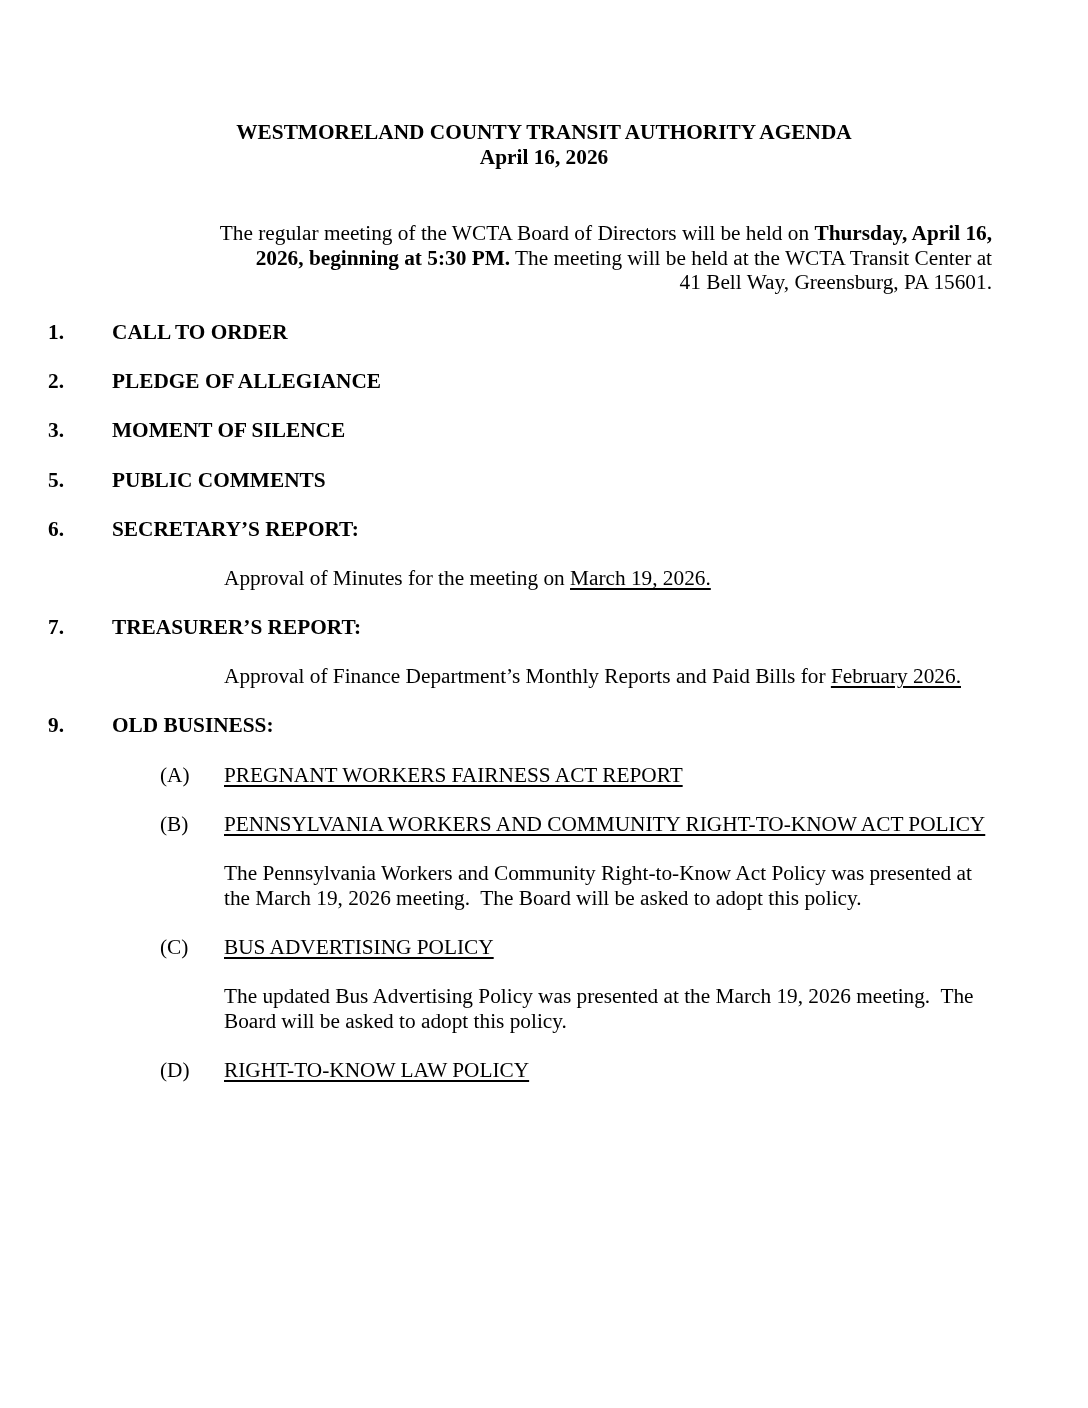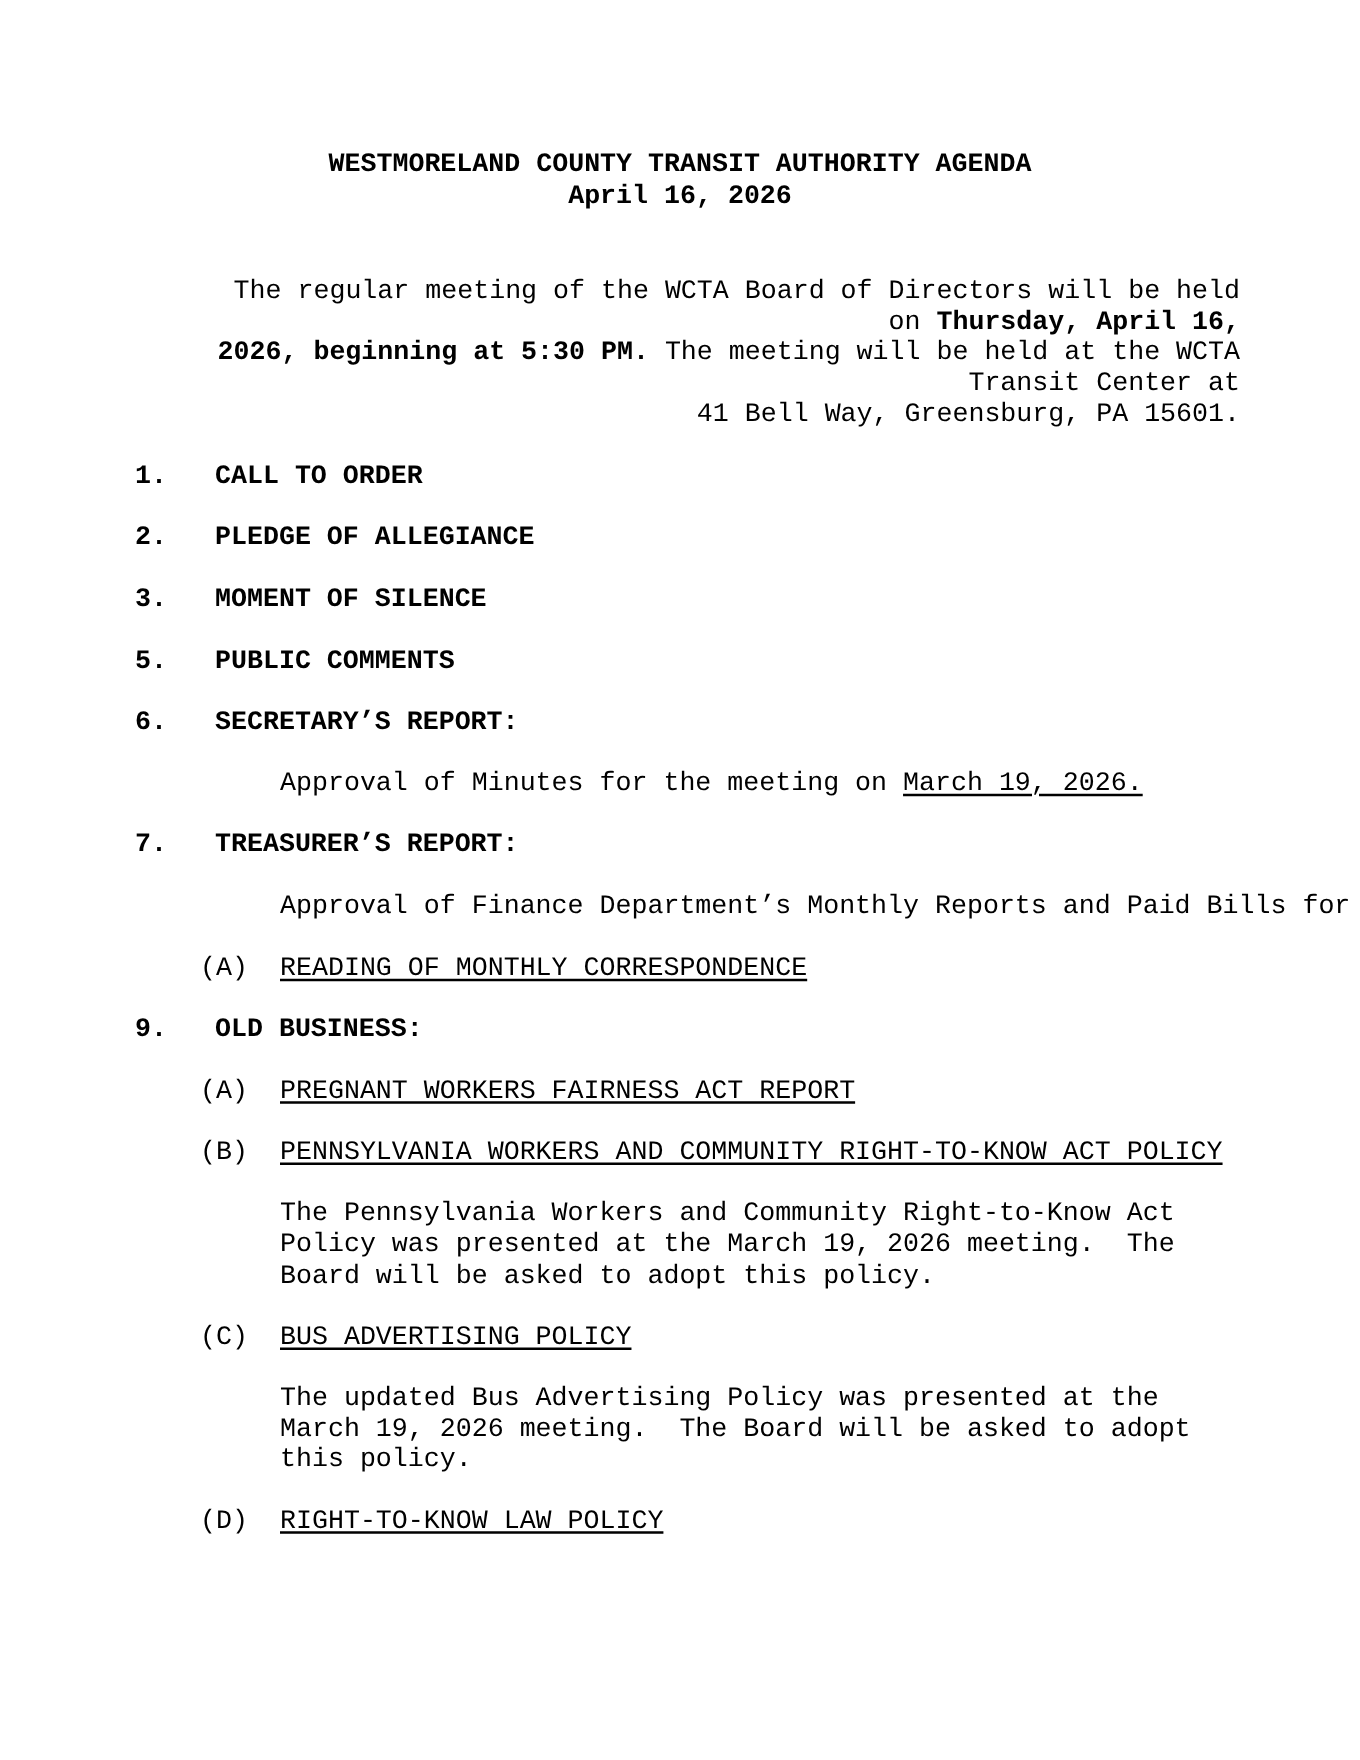--- a/index.html
+++ b/index.html
@@ -2,36 +2,36 @@
 <html><head>
 <meta charset="utf-8">
 <style>
   html, body { margin: 0; padding: 0; background: #ffffff; }
   .page {
     position: relative;
     width: 1088px;
     height: 1408px;
     background: #ffffff;
     color: #000000;
-    font-family: Liberation Mono, monospace;
+    font-family: Liberation Serif, serif;
     font-size: 21.3px;
     line-height: 24.6px;
     box-sizing: border-box;
     padding-top: 120px;
     overflow: hidden;
   }
   .doc-header { text-align: center; font-weight: bold; }
   .intro {
     margin: 52px 96px 0 160px;
     text-align: right;
   }
   .b { font-weight: bold; }
   .u { text-decoration: underline; text-underline-offset: 3px; }
   .agenda { margin-top: 25px; }
-  .item { padding-left: 108px; margin-bottom: 24.6px; white-space: nowrap; }
+  .item { padding-left: 48px; margin-bottom: 24.6px; white-space: nowrap; }
   .item .num { display: inline-block; width: 64px; font-weight: bold; }
   .item .item-title { font-weight: bold; }
   .body-line { padding-left: 224px; margin-bottom: 24.6px; white-space: nowrap; }
   .sub-item { padding-left: 160px; margin-bottom: 24.6px; white-space: nowrap; }
   .sub-item .sub-num { display: inline-block; width: 64px; }
   .sub-body {
     margin: 0 96px 24.6px 224px;
     white-space: pre-wrap;
   }
 </style>
@@ -77,23 +77,20 @@
       <span>Approval of Minutes for the meeting on </span><span class="u">March 19, 2026.</span>
     </div>
 
     <div class="item">
       <span class="num">7.</span><span class="item-title">TREASURER’S REPORT:</span>
     </div>
     <div class="body-line">
       <span>Approval of Finance Department’s Monthly Reports and Paid Bills for </span><span class="u">February 2026.</span>
     </div>
 
-    <div class="sub-item">
-      <span class="sub-num">(A)</span><span class="u">READING OF MONTHLY CORRESPONDENCE</span>
-    </div>
 
     <div class="item">
       <span class="num">9.</span><span class="item-title">OLD BUSINESS:</span>
     </div>
 
     <div class="sub-item">
       <span class="sub-num">(A)</span><span class="u">PREGNANT WORKERS FAIRNESS ACT REPORT</span>
     </div>
 
     <div class="sub-item">

